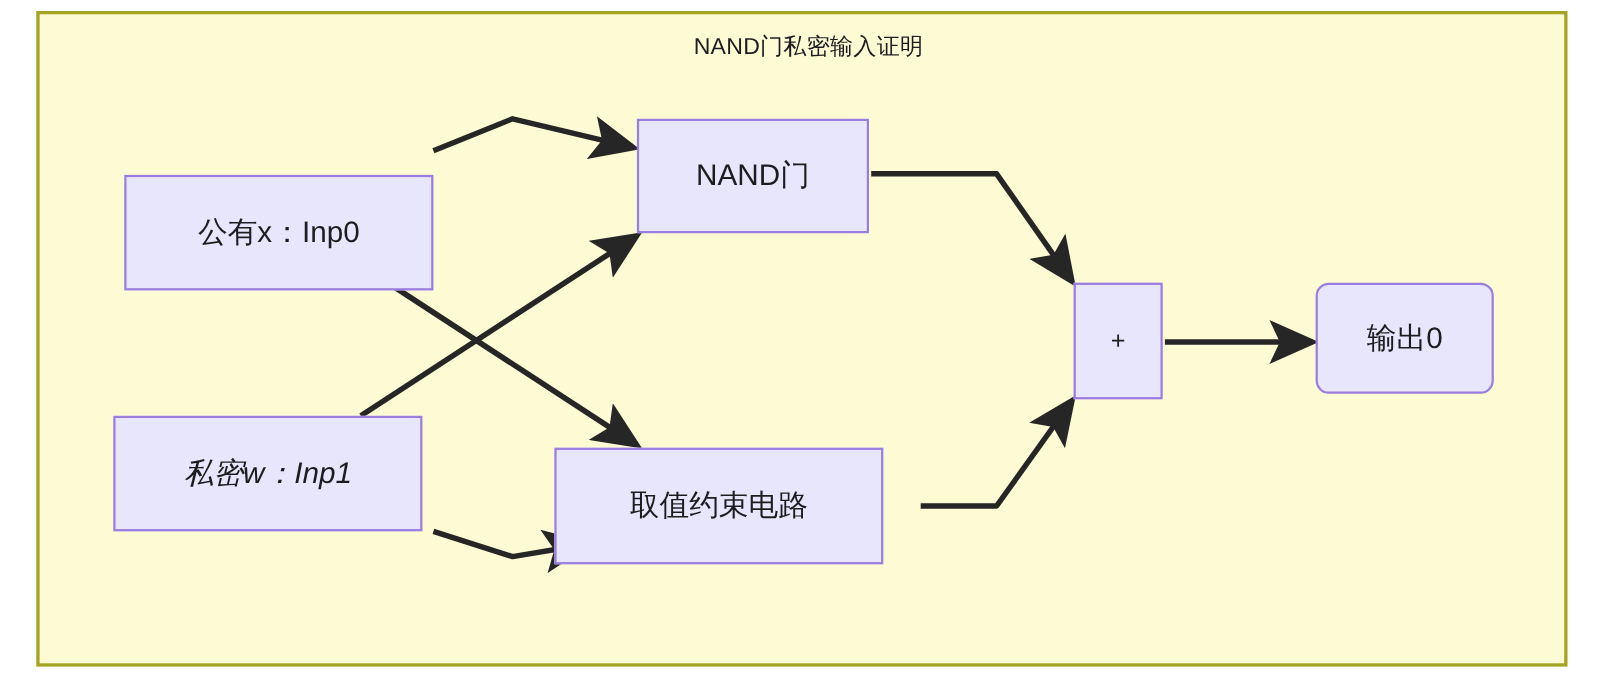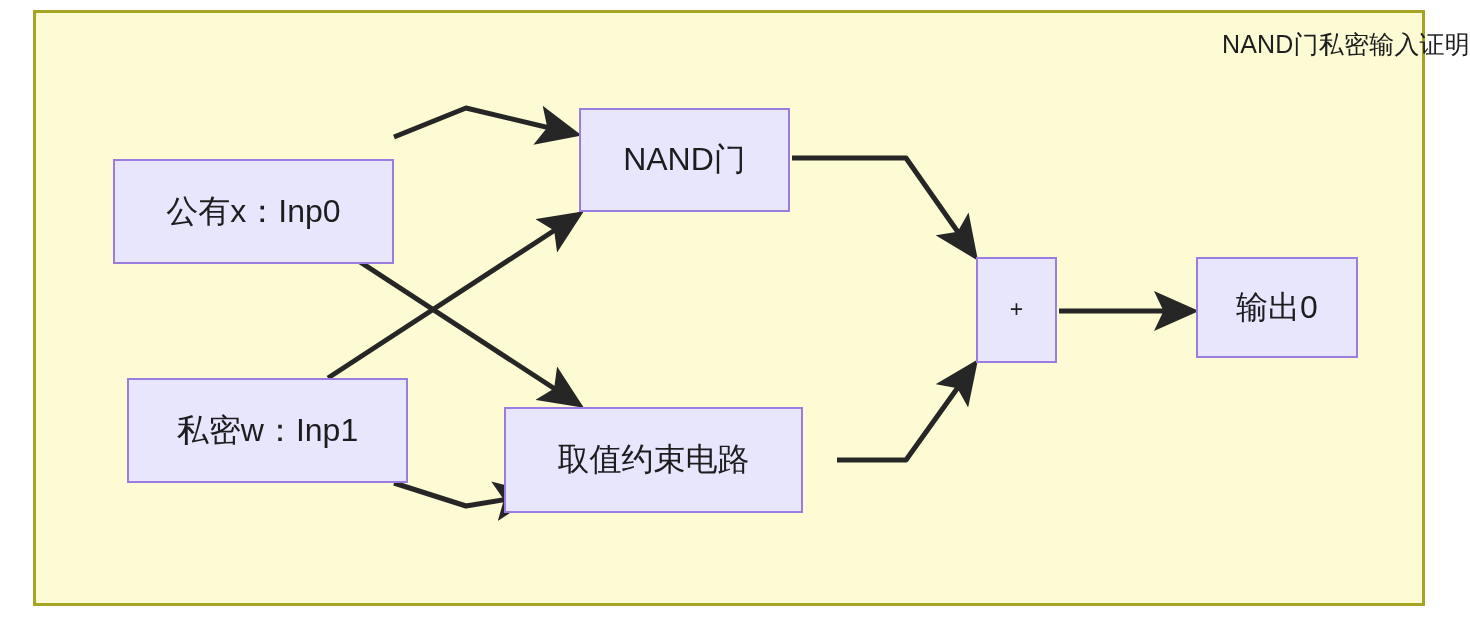--- a/index.html
+++ b/index.html
@@ -35,45 +35,45 @@
     top: 0;
     width: 1470px;
     height: 618px;
     pointer-events: none;
   }
   .diagram-title {
     position: absolute;
     left: 0;
     top: 28px;
     width: 1470px;
-    text-align: right;
-    font-size: 25px;
+    text-align: center;
+    font-size: 21px;
     color: #1d1d20;
     letter-spacing: 0.2px;
     white-space: nowrap;
   }
   .node {
     position: absolute;
     box-sizing: border-box;
     background: #e8e6fc;
     border: 2.5px solid #9b7ce0;
     display: flex;
     align-items: center;
     justify-content: center;
     color: #1d1d20;
-    font-size: 32px;
+    font-size: 27px;
     line-height: 1.1;
     white-space: nowrap;
   }
   #node-public-x   { left: 113px; top: 136px; width: 281px; height: 105px; margin-top: 23px; }
-  #node-private-w  { left: 127px; top: 378px; width: 281px; height: 105px; }
+  #node-private-w  { left: 103px; top: 378px; width: 281px; height: 105px; font-style: italic; }
   #node-nand-gate  { left: 579px; top: 108px; width: 211px; height: 104px; }
   #node-range-check{ left: 504px; top: 407px; width: 299px; height: 106px; }
   #node-sum        { left: 976px; top: 257px; width: 81px; height: 106px; font-size: 23px; }
-  #node-output     { left: 1196px; top: 257px; width: 162px; height: 101px; }
+  #node-output     { left: 1196px; top: 257px; width: 162px; height: 101px; border-radius: 12px; }
 </style>
 </head>
 <body>
 
 <div id="canvas">
 
   <div id="frame"></div>
 
   <div class="diagram-title">NAND门私密输入证明</div>
 

